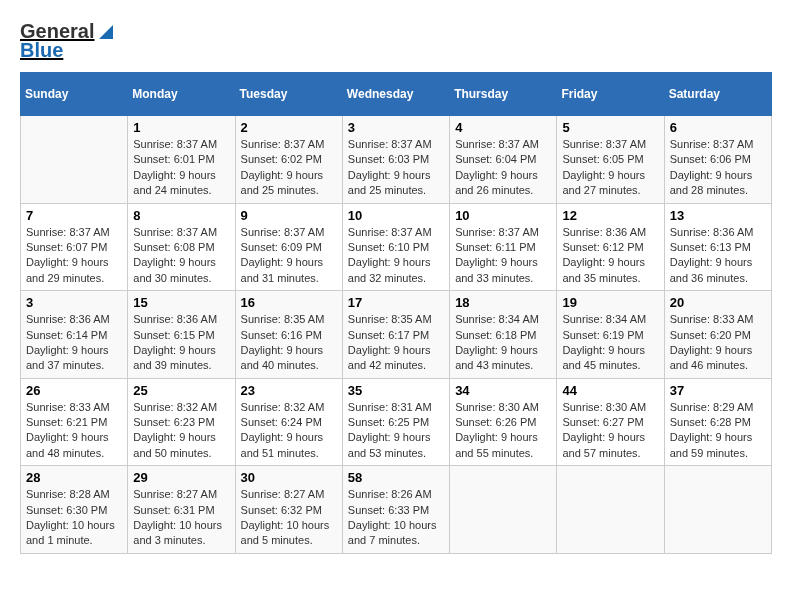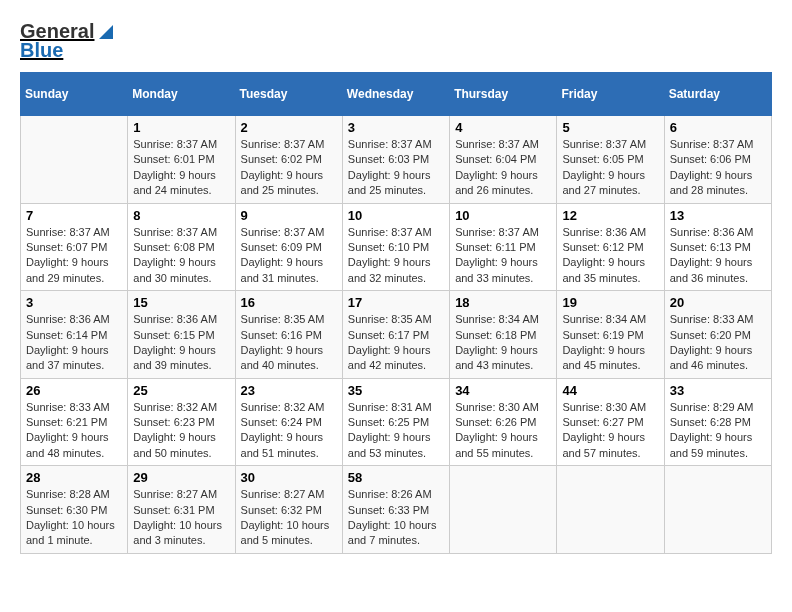--- a/index.html
+++ b/index.html
@@ -209,21 +209,21 @@
         </td>
         <td>
           <div class="day-num">34</div>
           <div class="day-info">Sunrise: 8:30 AM<br>Sunset: 6:26 PM<br>Daylight: 9 hours and 55 minutes.</div>
         </td>
         <td>
           <div class="day-num">44</div>
           <div class="day-info">Sunrise: 8:30 AM<br>Sunset: 6:27 PM<br>Daylight: 9 hours and 57 minutes.</div>
         </td>
         <td>
-          <div class="day-num">33</div>
+          <div class="day-num">37</div>
           <div class="day-info">Sunrise: 8:29 AM<br>Sunset: 6:28 PM<br>Daylight: 9 hours and 59 minutes.</div>
         </td>
       </tr>
       <tr>
         <td>
           <div class="day-num">28</div>
           <div class="day-info">Sunrise: 8:28 AM<br>Sunset: 6:30 PM<br>Daylight: 10 hours and 1 minute.</div>
         </td>
         <td>
           <div class="day-num">29</div>

